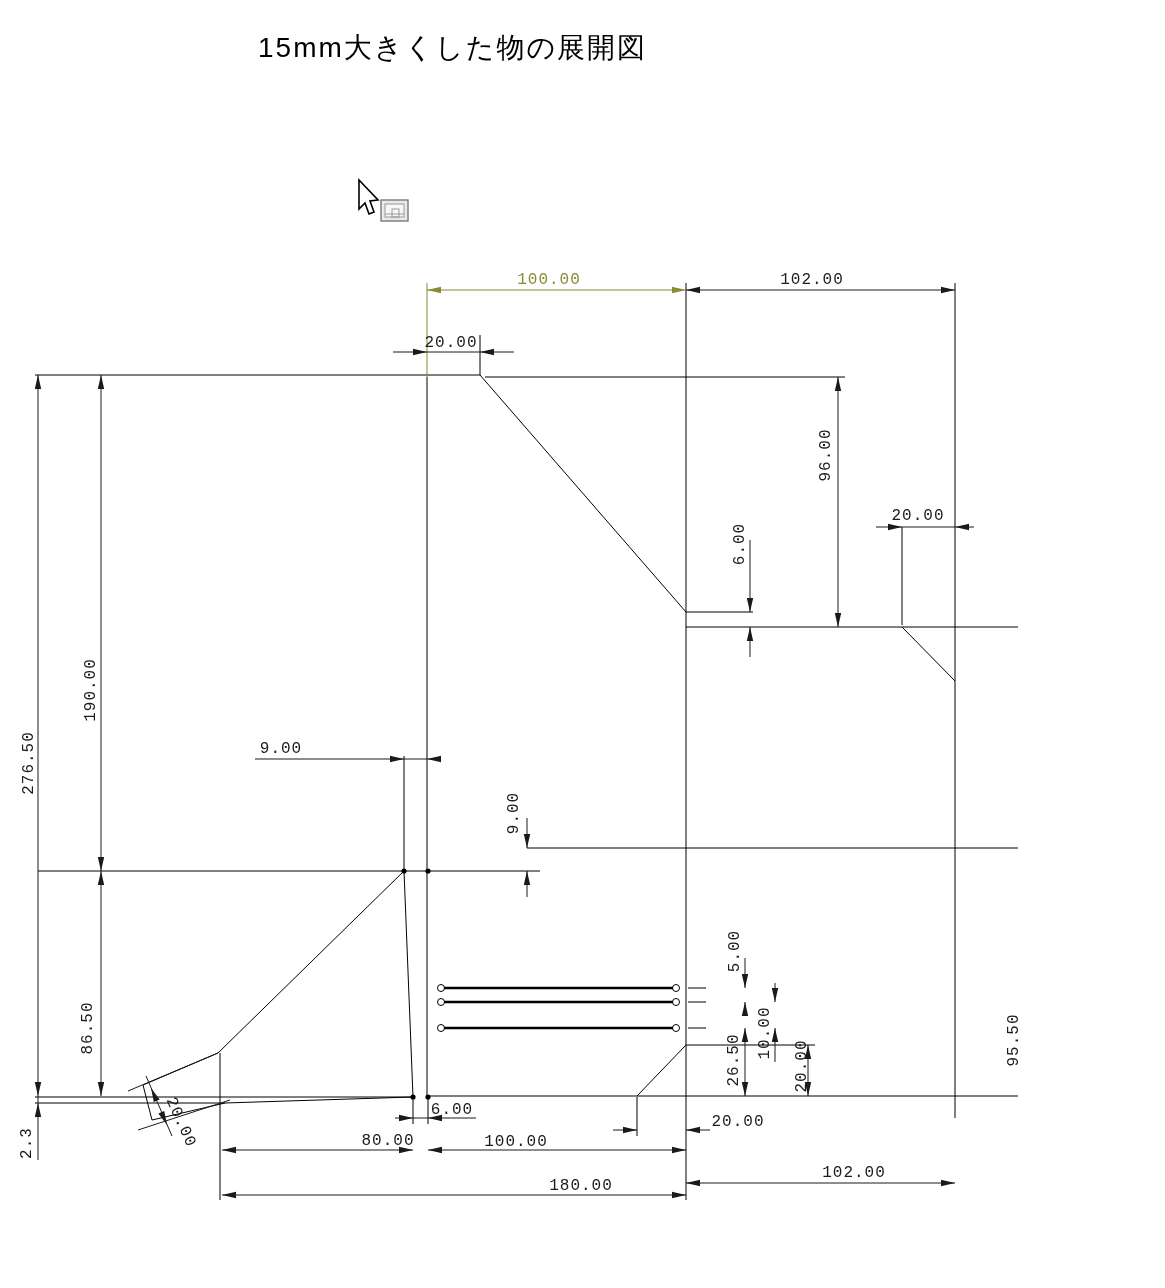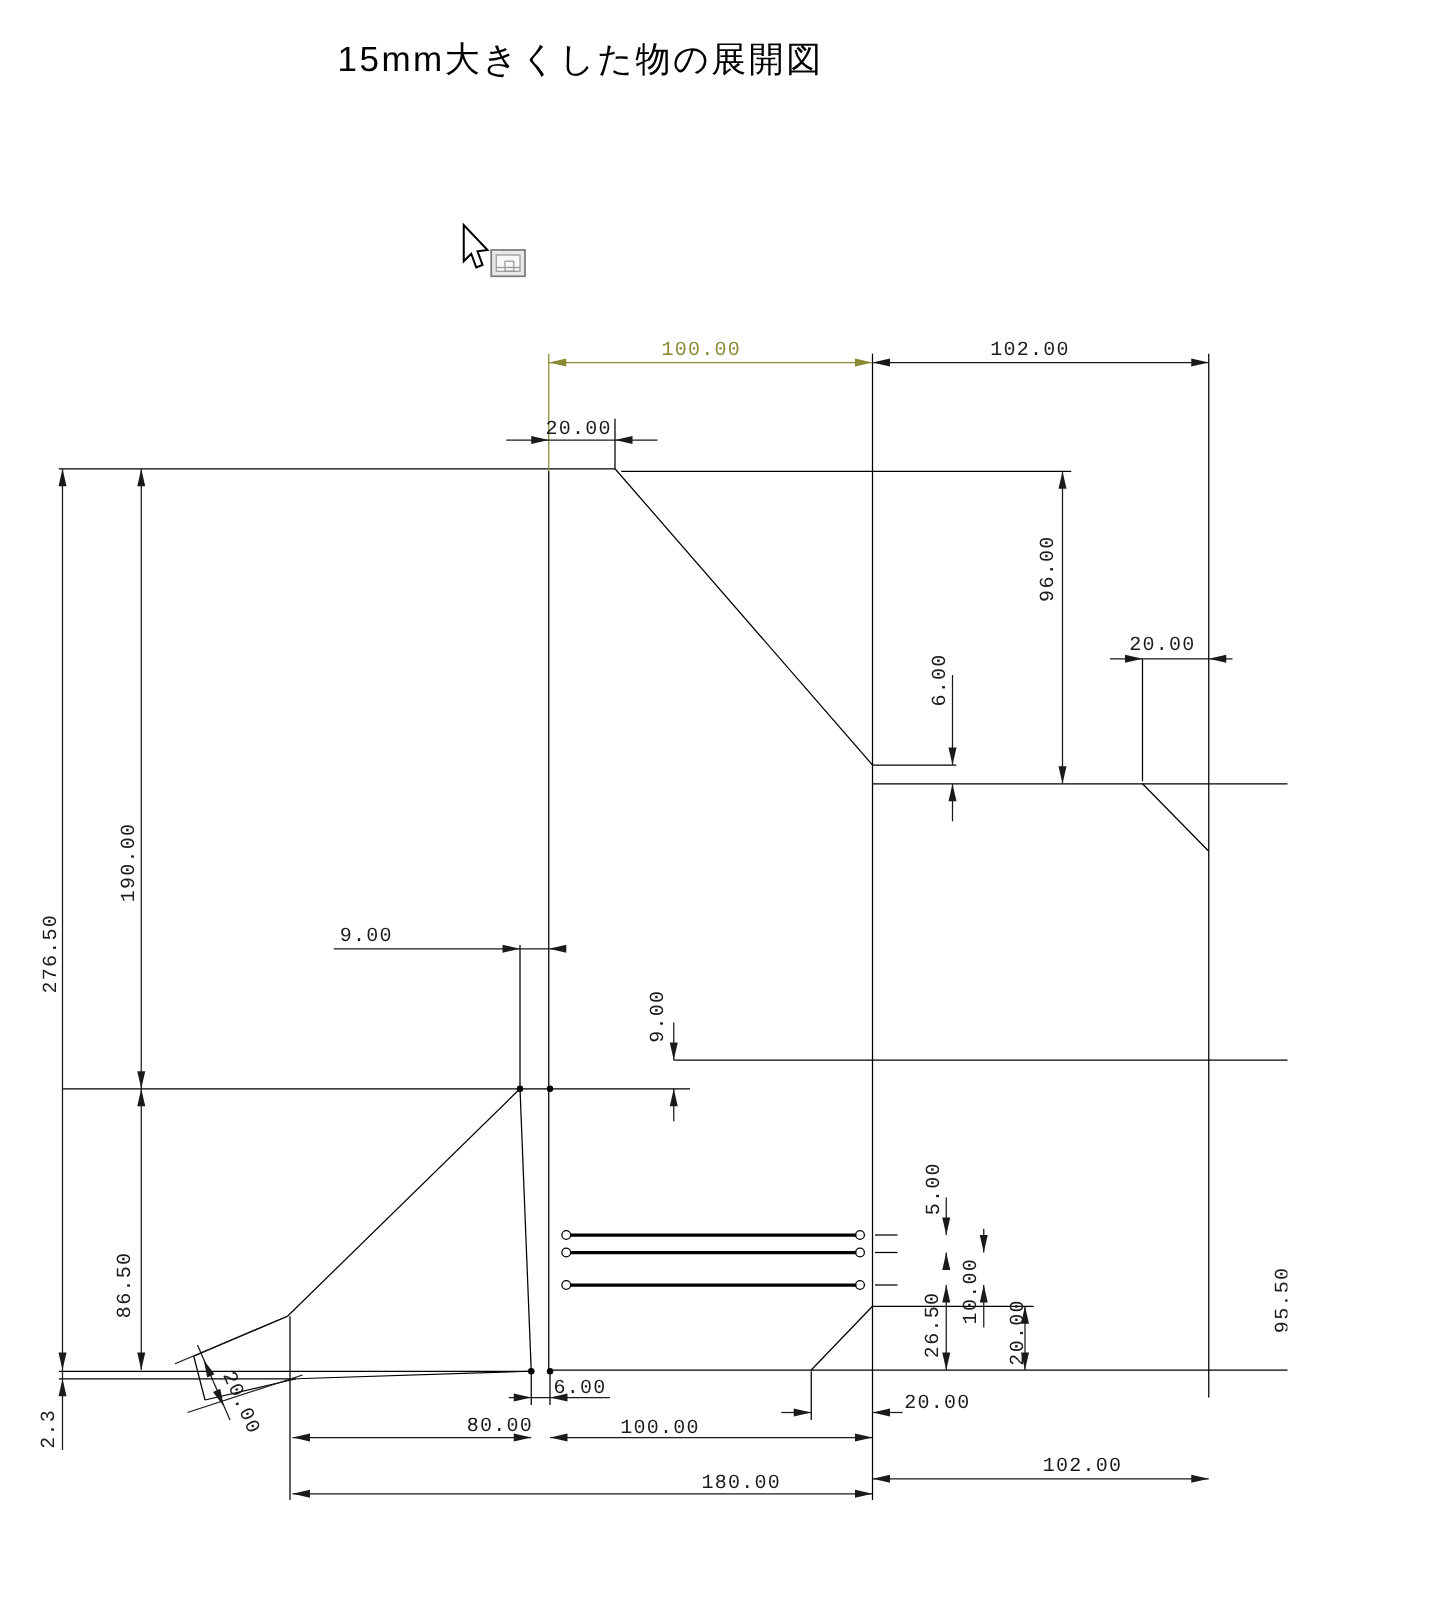--- a/index.html
+++ b/index.html
@@ -1,16 +1,16 @@
 <!DOCTYPE html>
 <html><head>
 <meta charset="utf-8">
 <style>
   html,body{margin:0;padding:0;background:#ffffff;}
-  .stage{position:relative;width:1018px;height:1288px;background:#ffffff;overflow:hidden;margin-left:12px;}
+  .stage{position:relative;width:1018px;height:1288px;background:#ffffff;overflow:hidden;}
   svg{position:absolute;left:0;top:0;}
   .edge{stroke:#000;stroke-width:1;fill:none;}
   .slot{stroke:#000;stroke-width:2.6;fill:none;}
   .dimline{stroke:#1a1a1a;stroke-width:1;fill:none;}
   .sel{stroke:#8a8a33;}
   .dimtext{font-family:"Liberation Mono","DejaVu Sans Mono",monospace;font-size:16px;letter-spacing:1px;fill:#1c1c1c;}
   .seltext{fill:#8a8a33;}
   .titletext{font-family:"Liberation Sans","DejaVu Sans",sans-serif;font-size:28px;letter-spacing:2px;fill:#000;}
 </style>
 </head>

